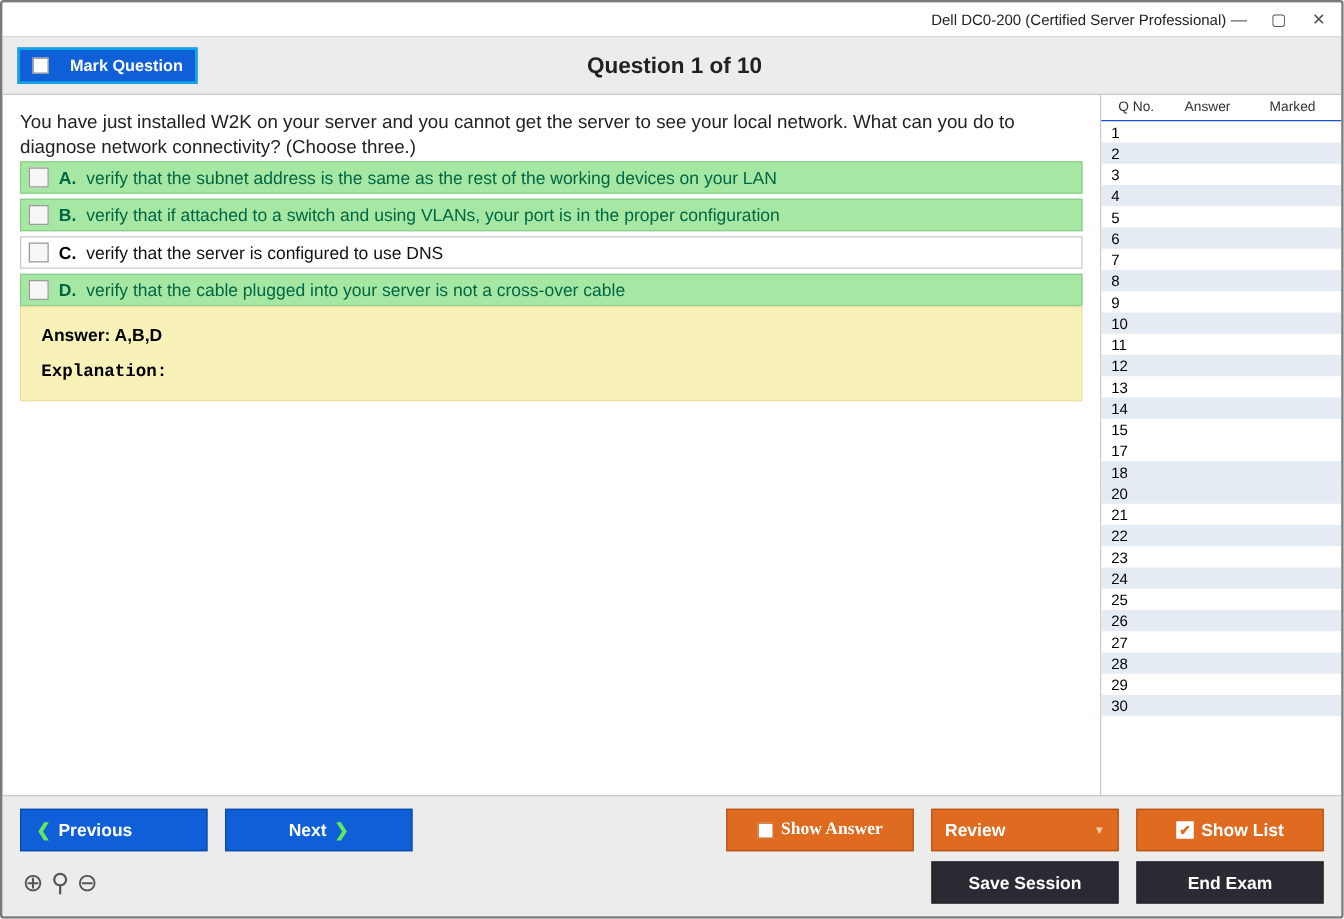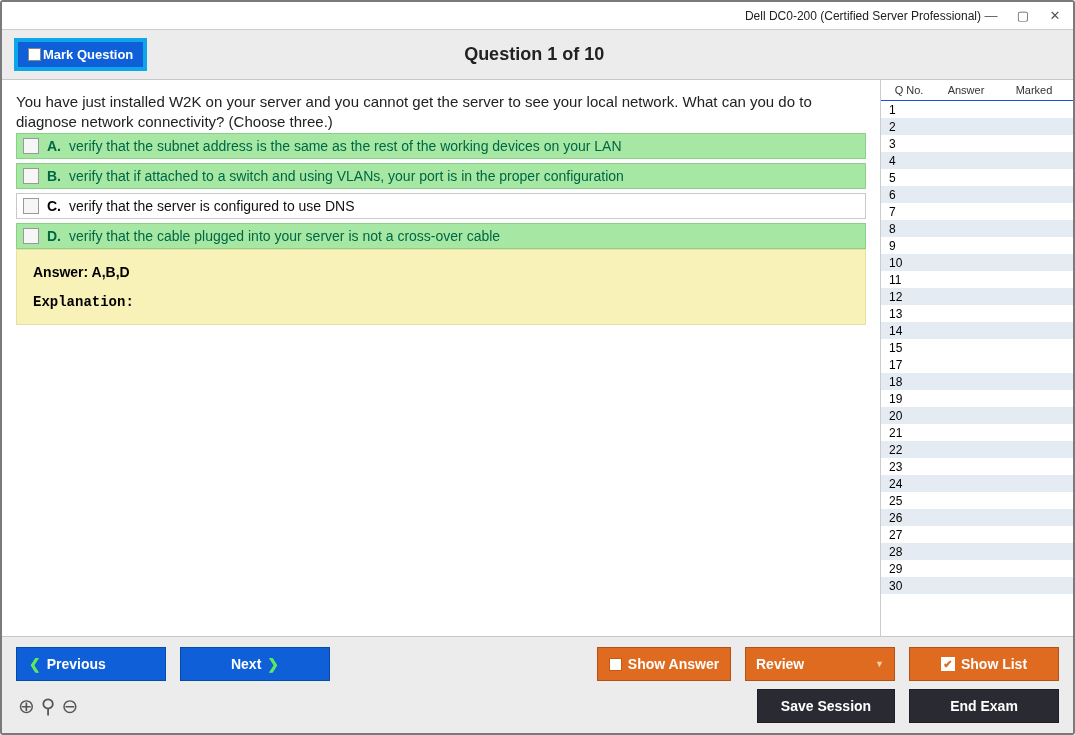--- a/index.html
+++ b/index.html
@@ -3,21 +3,21 @@
 <meta charset="utf-8">
 <style>
 * { box-sizing: border-box; margin: 0; padding: 0; }
 body { font-family: Arial, sans-serif; font-size: 13px; background: #fff; color: #000; }
 .window { width: 1075px; height: 735px; border: 2px solid #7a7a7a; border-radius: 3px; display: flex; flex-direction: column; overflow: hidden; }
 .titlebar { height: 28px; background: #fff; border-bottom: 1px solid #ccc; display: flex; align-items: center; justify-content: flex-end; padding: 0 8px; }
 .titlebar .title { font-size: 12px; color: #222; }
 .win-btns { display: flex; gap: 12px; color: #555; }
 .win-btns span { width: 20px; text-align: center; cursor: default; font-size: 13px; }
 .header-row { display: flex; align-items: center; background: #ececec; border-bottom: 1px solid #c8c8c8; padding: 8px 12px; }
-.mark-btn { background: #0e5fd8; border: 4px solid #0ea5e9; color: #fff; font-weight: bold; font-size: 13px; padding: 5px 10px; display: inline-flex; align-items: center; gap: 2px; cursor: pointer; }
+.mark-btn { background: #0e5fd8; border: 2px solid #0ea5e9; color: #fff; font-weight: bold; font-size: 13px; padding: 5px 10px; display: inline-flex; align-items: center; gap: 17px; cursor: pointer; }
 .mark-btn .chk { width: 13px; height: 13px; background: #fff; border: 1px solid #888; }
 .q-title { flex: 1; text-align: center; font-size: 18px; font-weight: bold; color: #222; }
 .body { flex: 1; display: flex; overflow: hidden; }
 .main { flex: 1; padding: 12px 14px; display: flex; flex-direction: column; overflow: auto; }
 .q-text { font-size: 15px; color: #222; line-height: 1.35; }
 .choices { display: flex; flex-direction: column; gap: 4px; }
 .choice { display: flex; align-items: center; gap: 8px; padding: 4px 6px; border: 1px solid #c9c9c9; font-size: 14px; }
 .choice.hl { background: #a6e8a3; border-color: #8bd088; color: #0a5; color:#095c09; }
 .choice.hl .lbl { color: #064; }
 .choice .cb { width: 16px; height: 16px; border: 1px solid #999; background: #f6f6f6; flex-shrink: 0; }
@@ -36,24 +36,24 @@
 .qrow { padding: 1px 8px; border-bottom: 0; height: 17px; line-height: 17px; }
 .qrow.even { background: #e5ebf2; }
 .footer { background: #ececec; border-top: 1px solid #c8c8c8; padding: 10px 14px 10px 14px; display: flex; flex-direction: column; gap: 8px; }
 .footer-row { display: flex; align-items: center; gap: 14px; }
 .btn { font-weight: bold; font-size: 14px; border: 1px solid rgba(0,0,0,0.25); padding: 8px 0; text-align: center; cursor: pointer; display: inline-flex; align-items: center; justify-content: center; gap: 6px; }
 .btn.blue { background: #0e5fd8; color: #fff; border-color: #084aa8; }
 .btn.orange { background: #de6b1f; color: #fff; border-color: #b55213; }
 .btn.dark { background: #2a2a33; color: #fff; }
 .btn.prev { width: 150px; justify-content: flex-start; padding-left: 12px; }
 .btn.next { width: 150px; }
-.btn.showans { width: 134px; }
+.btn.showans { width: 150px; font-family: Liberation Serif, serif; }
 .btn.review { width: 150px; justify-content: space-between; padding: 8px 10px; }
 .btn.showlist { width: 150px; }
-.btn.savesession { width: 138px; }
+.btn.savesession { width: 150px; }
 .btn.endexam { width: 150px; }
 .spacer { flex: 1; }
 .zoom-row { display: flex; gap: 6px; color: #555; font-size: 20px; padding-left: 2px; }
 .zoom-row span { cursor: pointer; }
 .chev { font-weight: bold; }
 .chev.green { color: #5eea5e; }
 .tri-down { font-size: 9px; color: #f7cfa8; }
 .chkfill { width: 14px; height: 14px; background: #fff; display: inline-flex; align-items: center; justify-content: center; color: #de6b1f; font-size: 11px; font-weight: bold; }
 .footer-row2 { display: flex; gap: 14px; align-items: center; }
 </style>
@@ -130,21 +130,20 @@
           <div class="qrow even">8</div>
           <div class="qrow">9</div>
           <div class="qrow even">10</div>
           <div class="qrow">11</div>
           <div class="qrow even">12</div>
           <div class="qrow">13</div>
           <div class="qrow even">14</div>
           <div class="qrow">15</div>
           <div class="qrow">17</div>
           <div class="qrow even">18</div>
-          <div class="qrow">19</div>
           <div class="qrow even">20</div>
           <div class="qrow">21</div>
           <div class="qrow even">22</div>
           <div class="qrow">23</div>
           <div class="qrow even">24</div>
           <div class="qrow">25</div>
           <div class="qrow even">26</div>
           <div class="qrow">27</div>
           <div class="qrow even">28</div>
           <div class="qrow">29</div>

